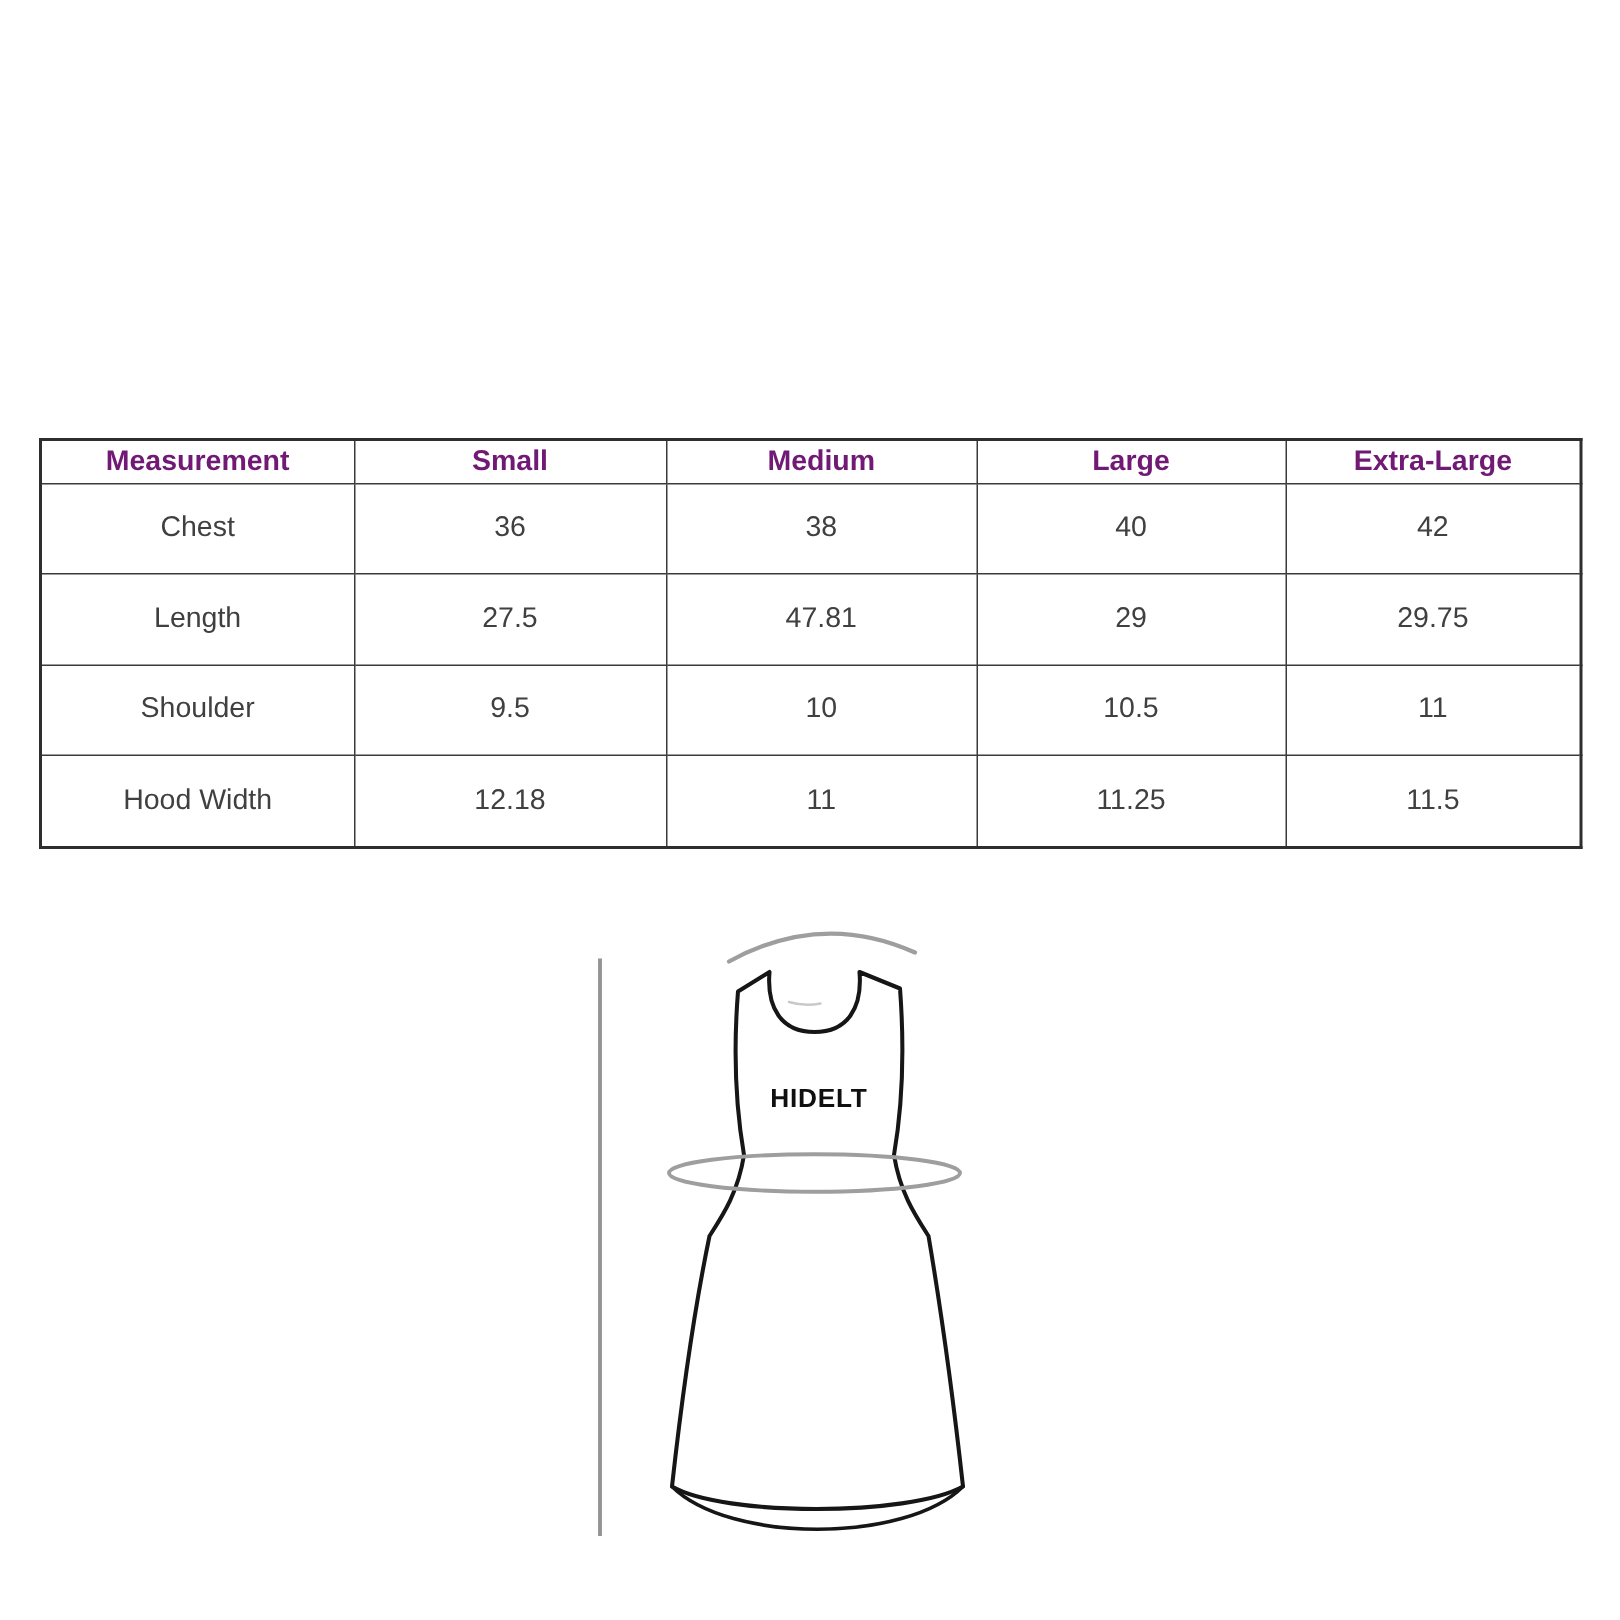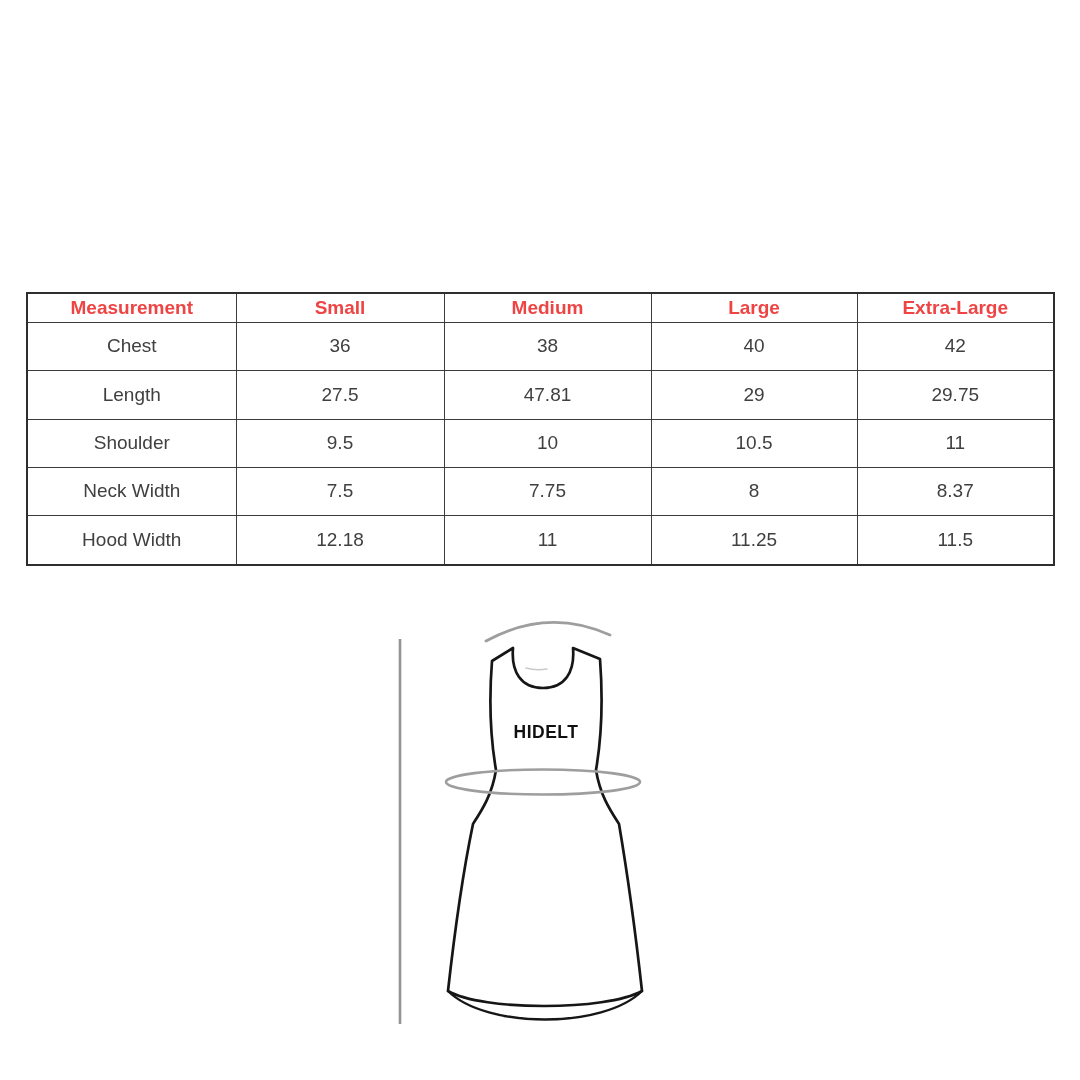--- a/index.html
+++ b/index.html
@@ -35,21 +35,21 @@
     font-size: 19px;
     color: #404040;
     padding: 0;
     height: 28px;
     line-height: 1.1;
     white-space: nowrap;
     overflow: hidden;
   }
   .size-table th {
     font-weight: bold;
-    color: #ef4444;
+    color: #701a75;
   }
   .size-table td {
     font-weight: normal;
   }
 
   
   .diagram-wrap {
     position: absolute;
     left: 380px;
     top: 609px;
@@ -105,27 +105,20 @@
         <td>29.75</td>
       </tr>
       <tr>
         <td>Shoulder</td>
         <td>9.5</td>
         <td>10</td>
         <td>10.5</td>
         <td>11</td>
       </tr>
       <tr>
-        <td>Neck Width</td>
-        <td>7.5</td>
-        <td>7.75</td>
-        <td>8</td>
-        <td>8.37</td>
-      </tr>
-      <tr>
         <td>Hood Width</td>
         <td>12.18</td>
         <td>11</td>
         <td>11.25</td>
         <td>11.5</td>
       </tr>
     </tbody>
 </table>
 
 <div class="diagram-wrap">

